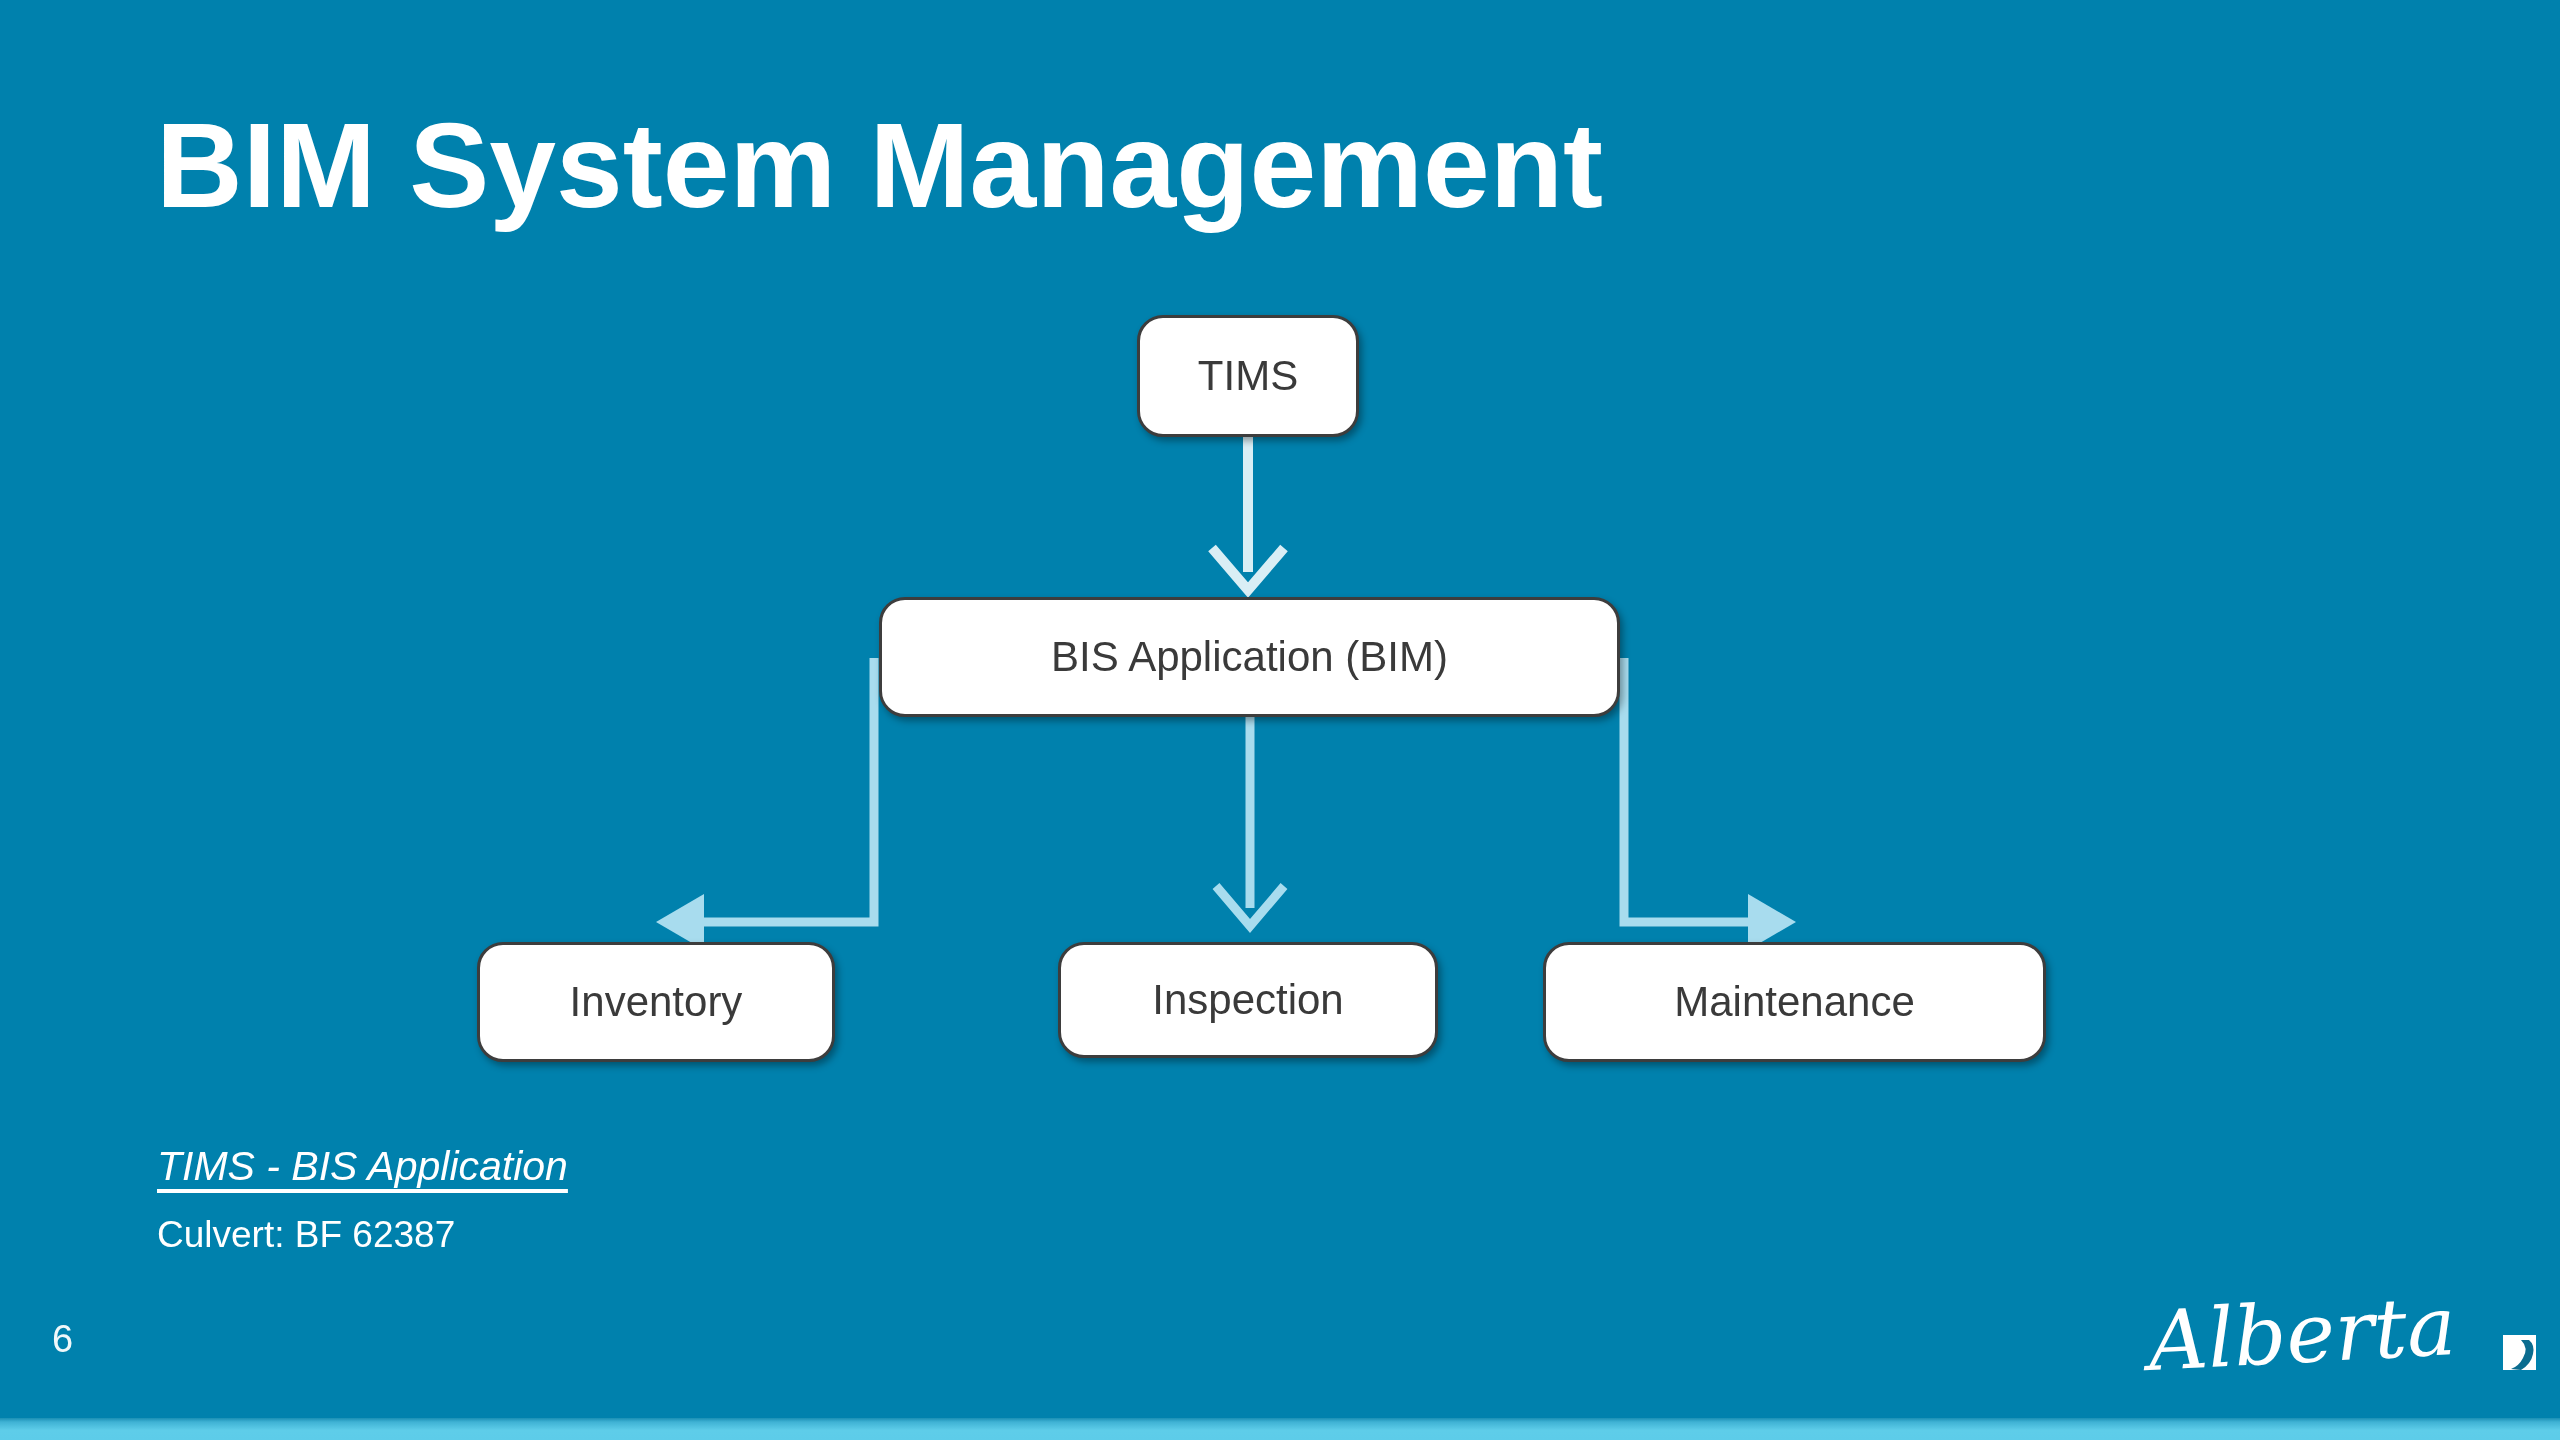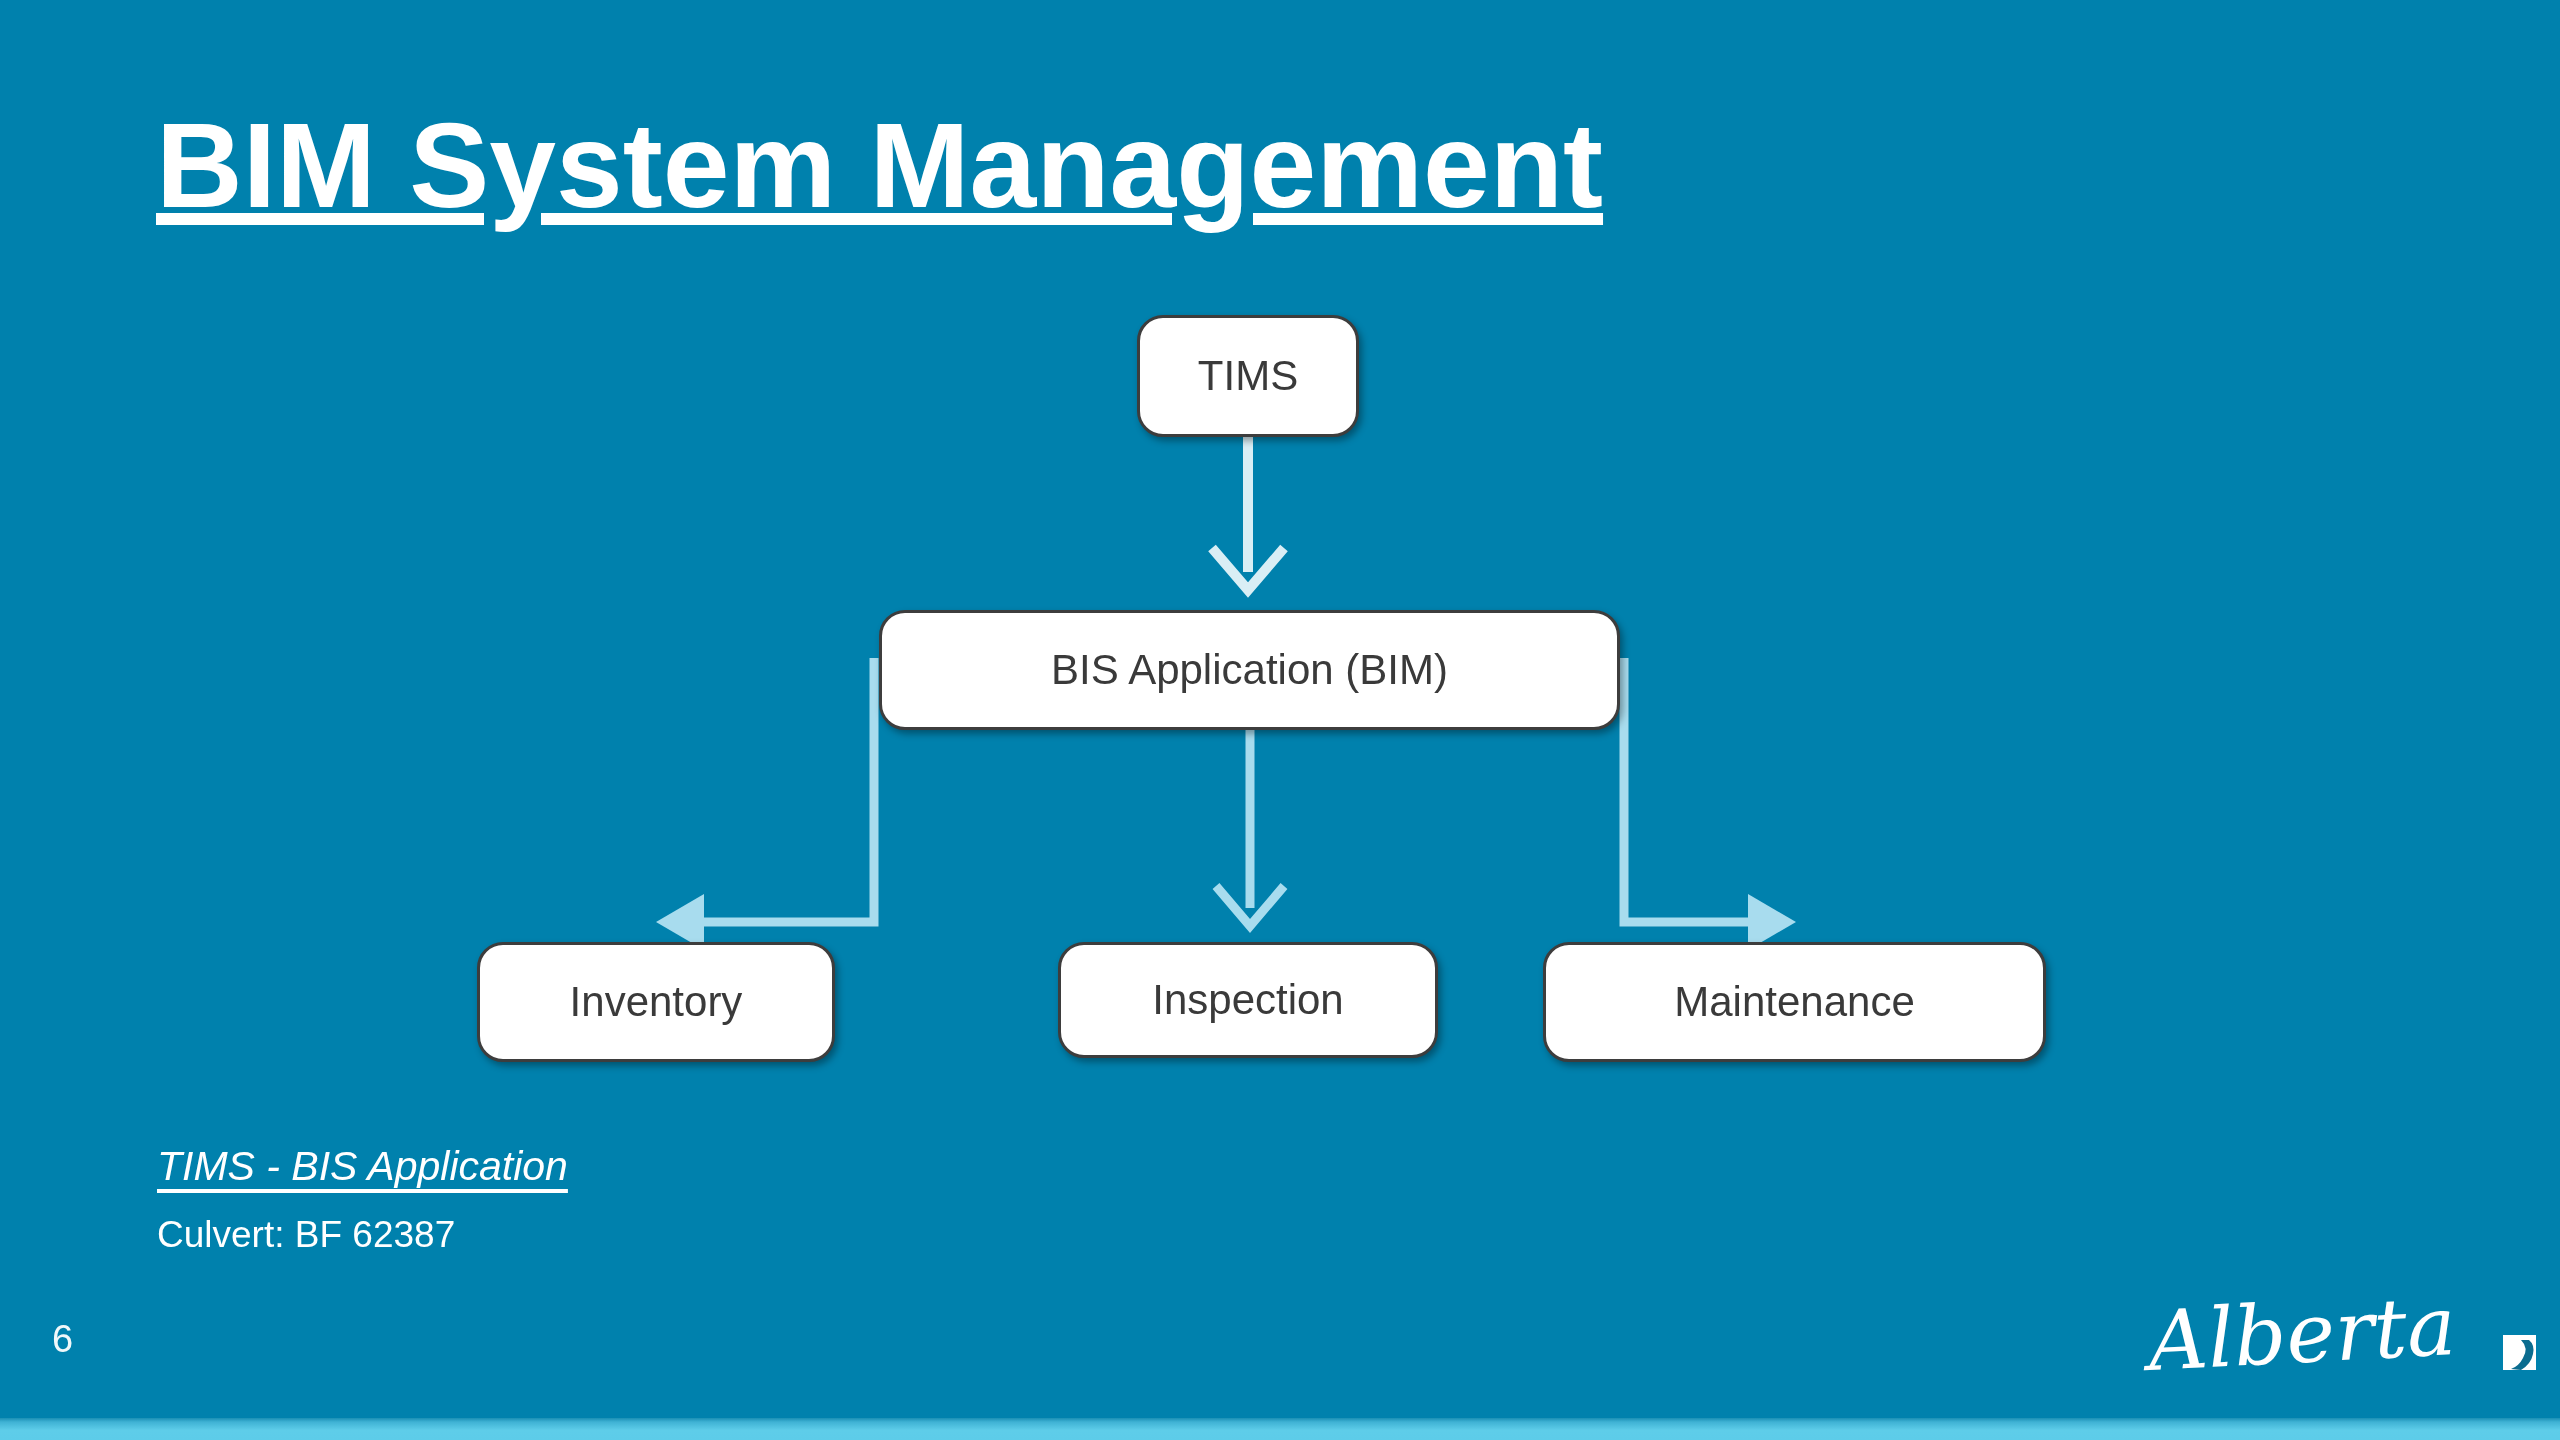--- a/index.html
+++ b/index.html
@@ -14,21 +14,20 @@
 
   .title {
     position: absolute;
     left: 156px;
     top: 96px;
     font-size: 120px;
     font-weight: bold;
     color: #ffffff;
     letter-spacing: 0px;
     white-space: nowrap;
-    text-decoration: underline;
   }
 
   .connectors {
     position: absolute;
     left: 0; top: 0;
     width: 2560px; height: 1440px;
   }
 
   .node {
     position: absolute;
@@ -37,21 +36,21 @@
     border-radius: 26px;
     display: flex;
     align-items: center;
     justify-content: center;
     color: #3a3a3a;
     font-size: 42px;
     box-shadow: 3px 4px 7px rgba(0,0,0,0.35);
     white-space: nowrap;
   }
   .node-tims        { left: 1137px; top: 315px; width: 222px; height: 122px; }
-  .node-bis         { left:  879px; top: 597px; width: 741px; height: 120px; margin-top: 13px; }
+  .node-bis         { left:  879px; top: 597px; width: 741px; height: 120px; }
   .node-inventory   { left:  477px; top: 942px; width: 358px; height: 120px; }
   .node-inspection  { left: 1058px; top: 942px; width: 380px; height: 116px; }
   .node-maintenance { left: 1543px; top: 942px; width: 503px; height: 120px; }
 
   .legend {
     position: absolute;
     left: 157px;
     top: 1143px;
     color: #ffffff;
   }

